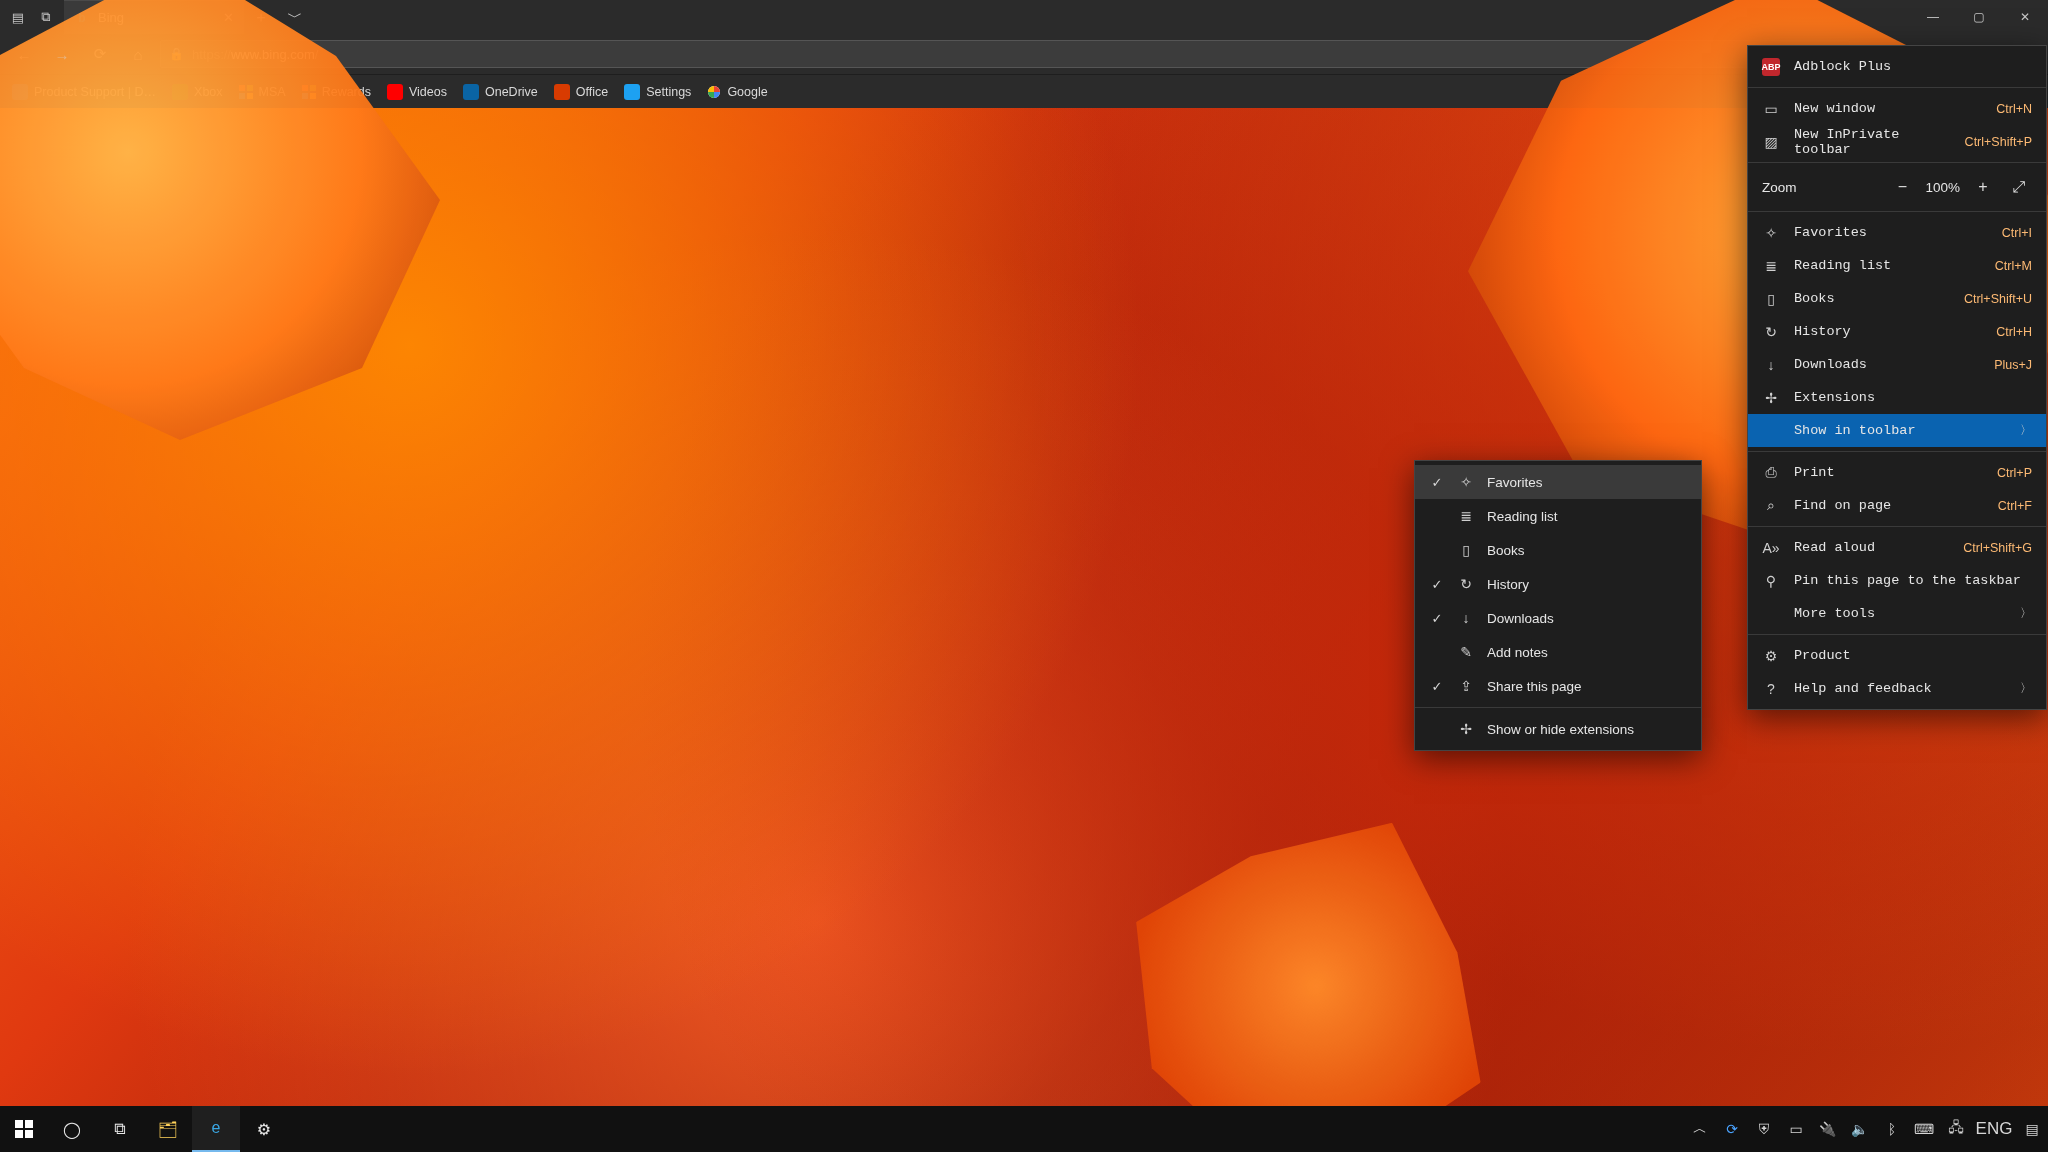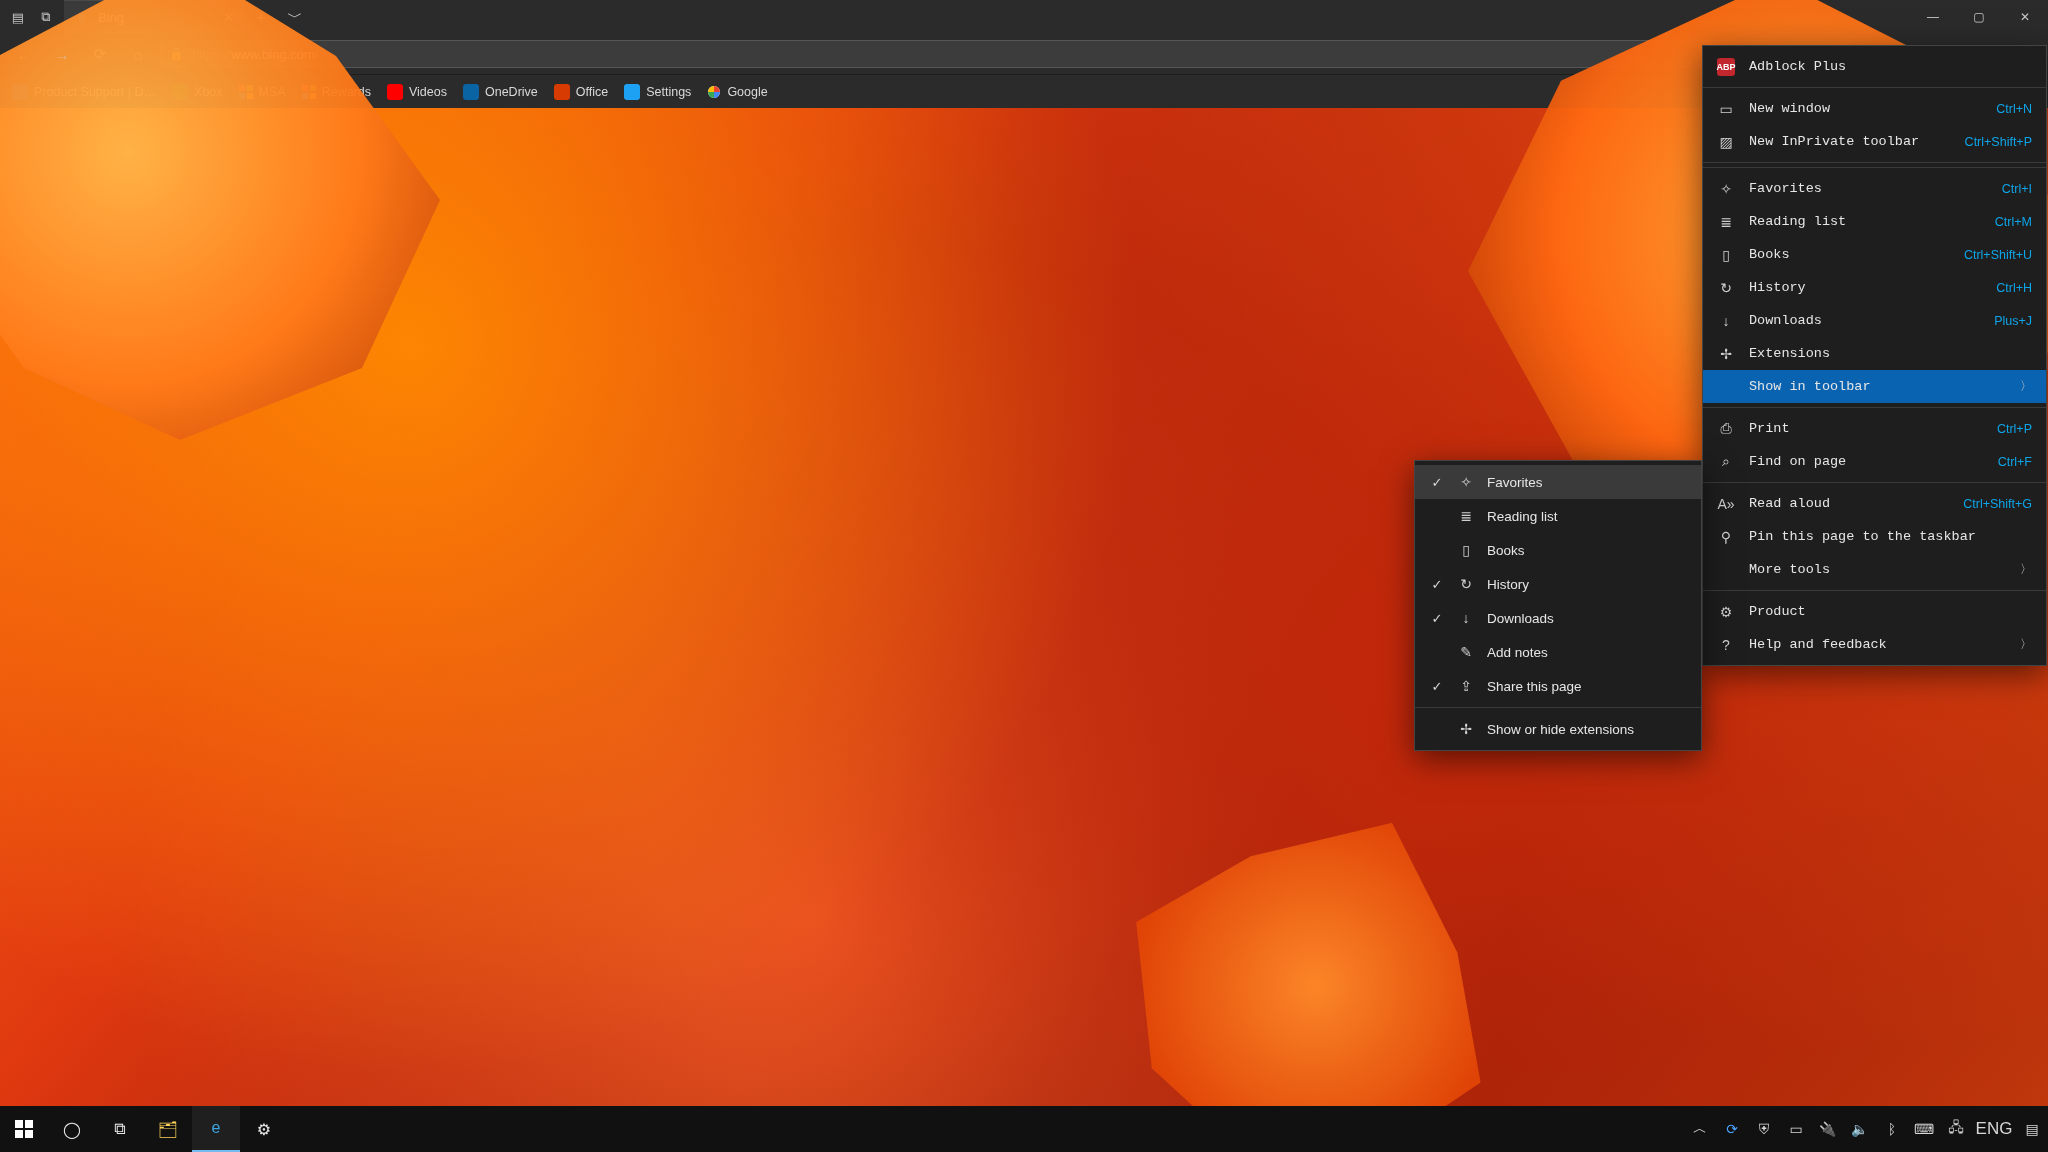--- a/index.html
+++ b/index.html
@@ -51,25 +51,25 @@
 
   .content{flex:1;position:relative;overflow:hidden;background:linear-gradient(#2c6a8a 0%,#1d5877 22%,#0d5f82 22%,#2a89ad 55%,#1a7196 80%,#14678c 100%);}
   
   .content::before{content:"";position:absolute;left:0;top:30px;right:0;height:110px;background:linear-gradient(#7aa1ae,#5d8997 60%,#42768a);}
   
   .sea{position:absolute;left:0;right:0;top:150px;bottom:40px;background:
     repeating-linear-gradient( -4deg, rgba(255,255,255,.07) 0 2px, transparent 2px 14px),
     linear-gradient(#2a87a9,#176e92 60%,#0e5d80);}
 
   
-  .menu{position:absolute;top:45px;right:1px;width:345px;background:#1e1e1e;border:1px solid #444;box-shadow:0 8px 30px rgba(0,0,0,.55);padding:4px 0;color:#e6e6e6;font-size:13.5px;}
+  .menu{position:absolute;top:45px;right:1px;width:300px;background:#1e1e1e;border:1px solid #444;box-shadow:0 8px 30px rgba(0,0,0,.55);padding:4px 0;color:#e6e6e6;font-size:13.5px;}
   .mi{display:flex;align-items:center;height:33px;padding:0 14px;gap:14px;position:relative;}
   .mi .mic{width:18px;display:flex;justify-content:center;color:#d0d0d0;font-size:14px;}
   .mi .lbl{flex:1;font-family:Liberation Mono, monospace;}
-  .mi .sc{color:#0ea5e9;font-size:12.5px;}
+  .mi .sc{color:#fdba74;font-size:12.5px;}
   .mi .chev{color:#d0d0d0;font-size:12px;}
   .mi.selected{background:#0a63b0;}
   .mdiv{height:1px;background:#3a3a3a;margin:4px 0;}
   .zoomrow{display:flex;align-items:center;height:40px;padding:0 14px;gap:10px;}
   .zoomrow .lbl{flex:1;}
   .zbtn{width:26px;text-align:center;color:#ddd;font-size:16px;}
   .abp{width:18px;height:18px;border-radius:3px;background:#c1272d;display:flex;align-items:center;justify-content:center;color:#fff;font-size:9px;font-weight:700;}
 
   
   .submenu{position:absolute;top:460px;right:346px;width:288px;background:#1e1e1e;border:1px solid #444;box-shadow:0 8px 30px rgba(0,0,0,.55);padding:4px 0;color:#e6e6e6;font-size:13.5px;}
@@ -208,20 +208,27 @@
       <span class="mic">▭</span>
       <span class="lbl">New window</span>
       <span class="sc">Ctrl+N</span>
     </div>
     <div class="mi">
       <span class="mic">▨</span>
       <span class="lbl">New InPrivate toolbar</span>
       <span class="sc">Ctrl+Shift+P</span>
     </div>
     <div class="mdiv"></div>
+    <div class="zoomrow">
+      <span class="lbl">Zoom</span>
+      <span class="zbtn">−</span>
+      <span>100%</span>
+      <span class="zbtn">+</span>
+      <span class="zbtn">⤢</span>
+    </div>
     <div class="mdiv"></div>
     <div class="mi">
         <span class="mic">✧</span>
         <span class="lbl">Favorites</span>
         <span class="sc">Ctrl+I</span>
       </div>
     <div class="mi">
         <span class="mic">≣</span>
         <span class="lbl">Reading list</span>
         <span class="sc">Ctrl+M</span>

